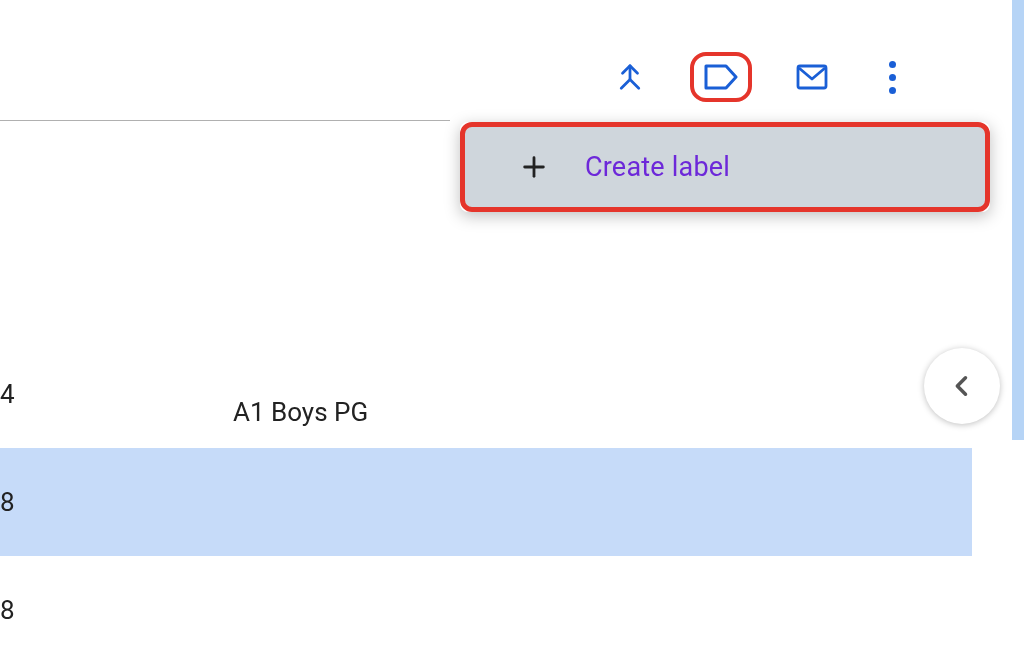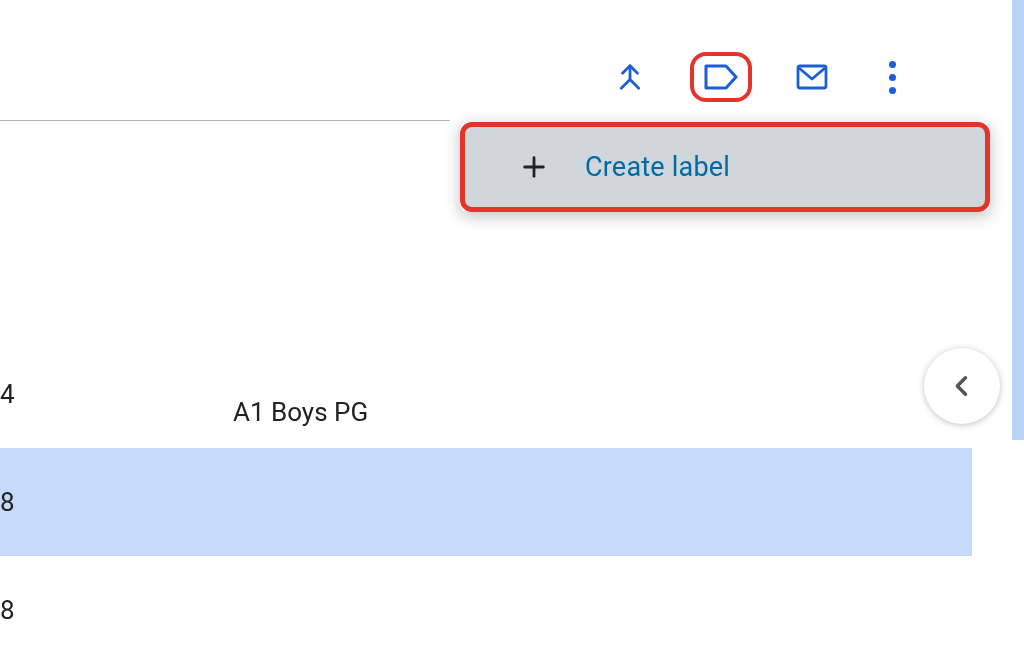--- a/index.html
+++ b/index.html
@@ -88,21 +88,21 @@
     .dropdown-plus {
       width: 30px;
       height: 30px;
       display: flex;
       align-items: center;
       justify-content: center;
       margin-left: 26px;
     }
     .dropdown-label {
       font-size: 27px;
-      color: #0369a1;
+      color: #6d28d9;
       letter-spacing: 0.2px;
     }
     .list {
       position: absolute;
       left: 0;
       top: 340px;
       width: 972px;
     }
     .list-row {
       display: flex;

